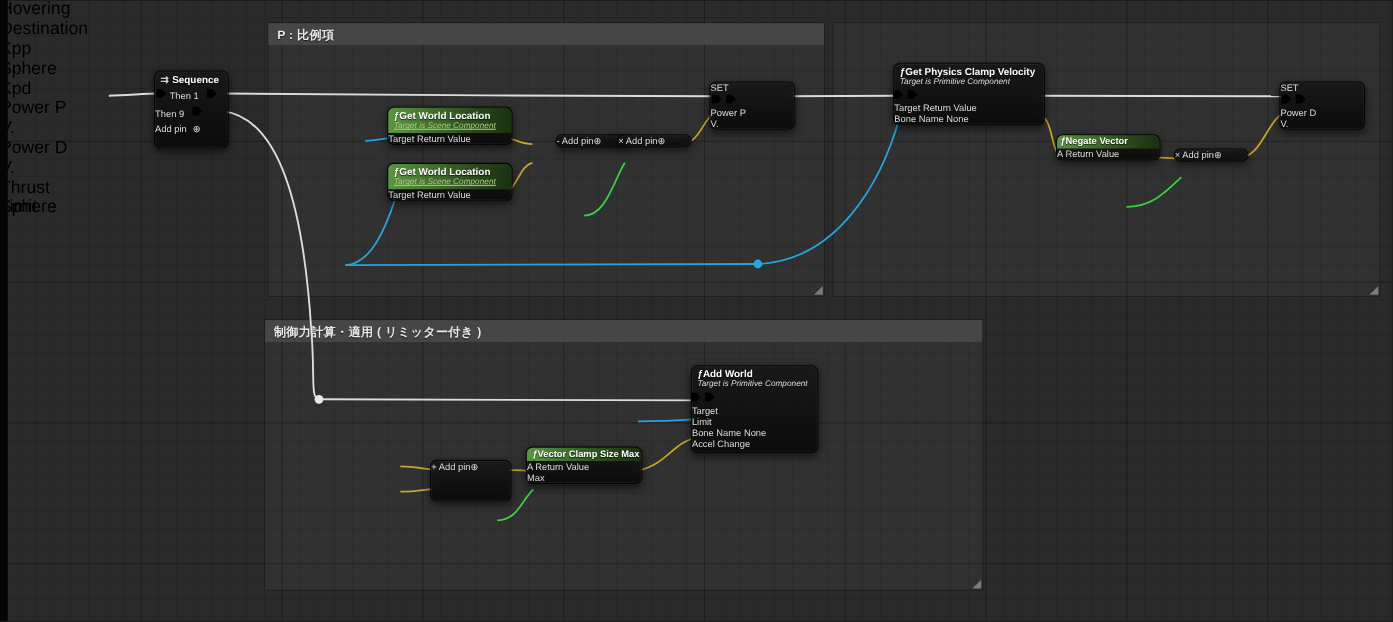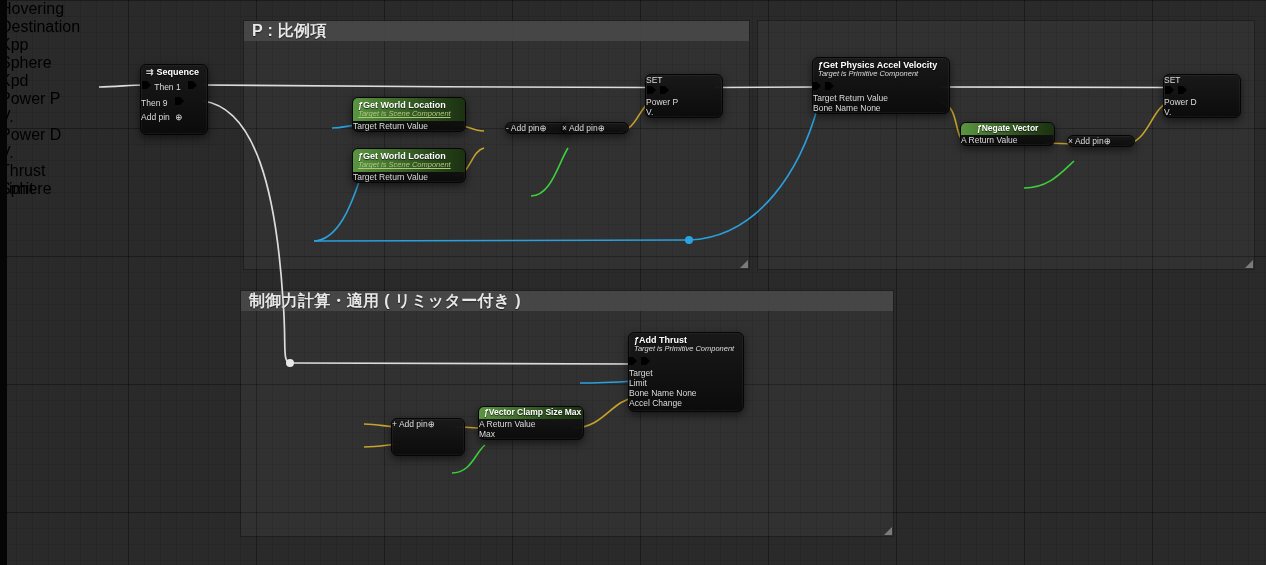--- a/index.html
+++ b/index.html
@@ -12,21 +12,21 @@
       linear-gradient(rgba(0,0,0,.10) 1px,transparent 1px),
       linear-gradient(90deg,rgba(0,0,0,.10) 1px,transparent 1px);
     background-size:128px 128px,128px 128px,16px 16px,16px 16px;
     font-family:"Liberation Sans",sans-serif;
     -webkit-font-smoothing:antialiased;
   }
   .edge-strip{position:absolute;left:0;top:0;width:7px;height:565px;background:#050505;z-index:5;}
   
   .comment{position:absolute;z-index:1;background:rgba(255,255,255,.035);border:1px solid rgba(0,0,0,.35);}
   .comment .bar{height:20px;background:rgba(72,72,72,.92);display:flex;align-items:center;
-    padding:0 8px;font-weight:bold;font-size:16px;color:#e8e8e8;letter-spacing:.3px;
+    padding:0 8px;font-weight:bold;font-size:11px;color:#e8e8e8;letter-spacing:.3px;
     text-shadow:0 1px 1px rgba(0,0,0,.6);white-space:nowrap;}
   .rsz{position:absolute;right:1px;bottom:1px;width:0;height:0;
     border-left:8px solid transparent;border-bottom:8px solid #8f8f8f;opacity:.8;}
   
   #wires{position:absolute;left:0;top:0;z-index:2;}
   #wires path{fill:none;}
   .w-exec{stroke:#dcdcdc;stroke-width:1.7;}
   .w-vec{stroke:#c7a42c;stroke-width:1.6;}
   .w-obj{stroke:#2aa0dd;stroke-width:1.6;}
   .w-flt{stroke:#3dcf3d;stroke-width:1.6;}
@@ -246,21 +246,21 @@
   </div>
 
   <div class="var blue" style="left:256px;top:233px;width:66px">
     <div class="tint"></div>
     <span class="lbl">Sphere</span>
     <span class="vpin obj"></span>
   </div>
 
   <div class="node" style="left:812px;top:57px;width:136px">
     <div class="hdr blue">
-      <div class="t"><span class="ficon">ƒ</span><span>Get Physics Accel Velocity</span></div>
+      <div class="t"><span class="ficon">ƒ</span><span>Get Physics Clamp Velocity</span></div>
       <div class="sub">Target is Primitive Component</div>
     </div>
     <div class="row">
       <svg class="exec" style="position:static;margin-left:-2px" width="11" height="10">
           <path class="fill" d="M1 1h5l4 4-4 4H1z"></path>
         </svg>
       <span class="gap"></span>
       <svg class="exec" style="position:static;margin-right:-2px" width="11" height="10">
           <path class="fill" d="M1 1h5l4 4-4 4H1z"></path>
         </svg>
@@ -273,21 +273,21 @@
       <span class="pin out vec"></span>
     </div>
     <div class="row">
       <span class="pin in nme"></span>
       <span class="plbl">Bone Name</span>
       <span class="noneBox">None</span>
     </div>
   </div>
 
   <div class="node" style="left:960px;top:122px;width:93px">
-    <div class="hdr green" style="padding:1px 16px">
+    <div class="hdr green" style="padding:1px 3px">
       <div class="t" style="font-size:8.5px"><span class="ficon">ƒ</span><span>Negate Vector</span></div>
     </div>
     <div class="row">
       <span class="pin in vec"></span>
       <span class="plbl">A</span>
       <span class="gap"></span>
       <span class="plbl">Return Value</span>
       <span class="pin out vec"></span>
     </div>
   </div>
@@ -369,21 +369,21 @@
   </div>
 
   <div class="var blue" style="left:522px;top:375px;width:66px">
     <div class="tint"></div>
     <span class="lbl">Sphere</span>
     <span class="vpin obj"></span>
   </div>
 
   <div class="node" style="left:628px;top:332px;width:114px">
     <div class="hdr blue">
-      <div class="t"><span class="ficon">ƒ</span><span>Add Thrust</span></div>
+      <div class="t"><span class="ficon">ƒ</span><span>Add World</span></div>
       <div class="sub">Target is Primitive Component</div>
     </div>
     <div class="row">
       <svg class="exec" style="position:static;margin-left:-2px" width="11" height="10">
           <path class="fill" d="M1 1h5l4 4-4 4H1z"></path>
         </svg>
       <span class="gap"></span>
       <svg class="exec" style="position:static;margin-right:-2px" width="11" height="10">
           <path class="holl" d="M1 1h5l4 4-4 4H1z"></path>
         </svg>

